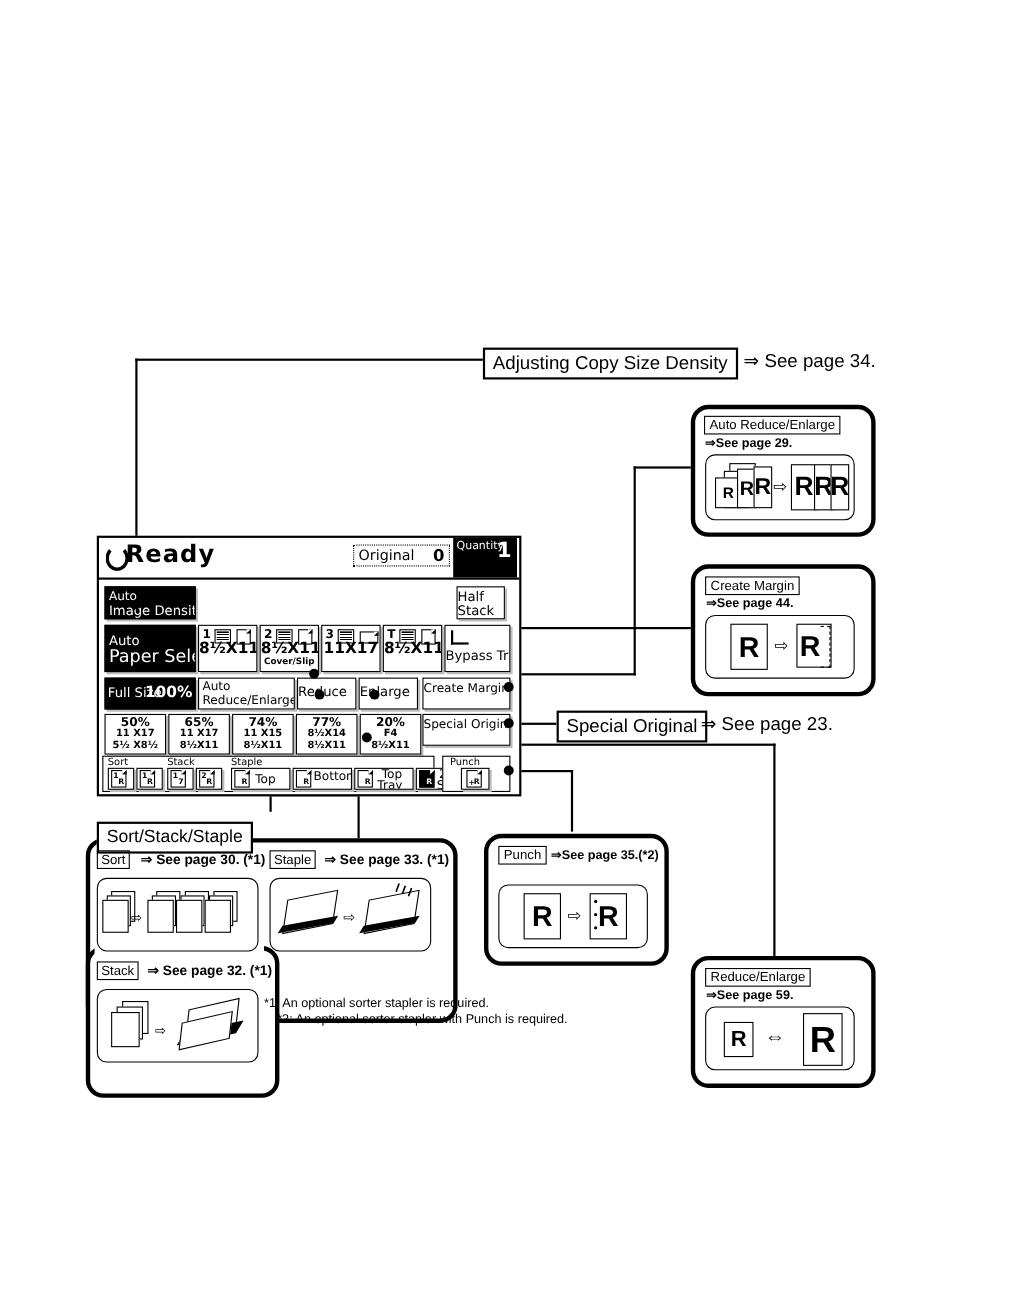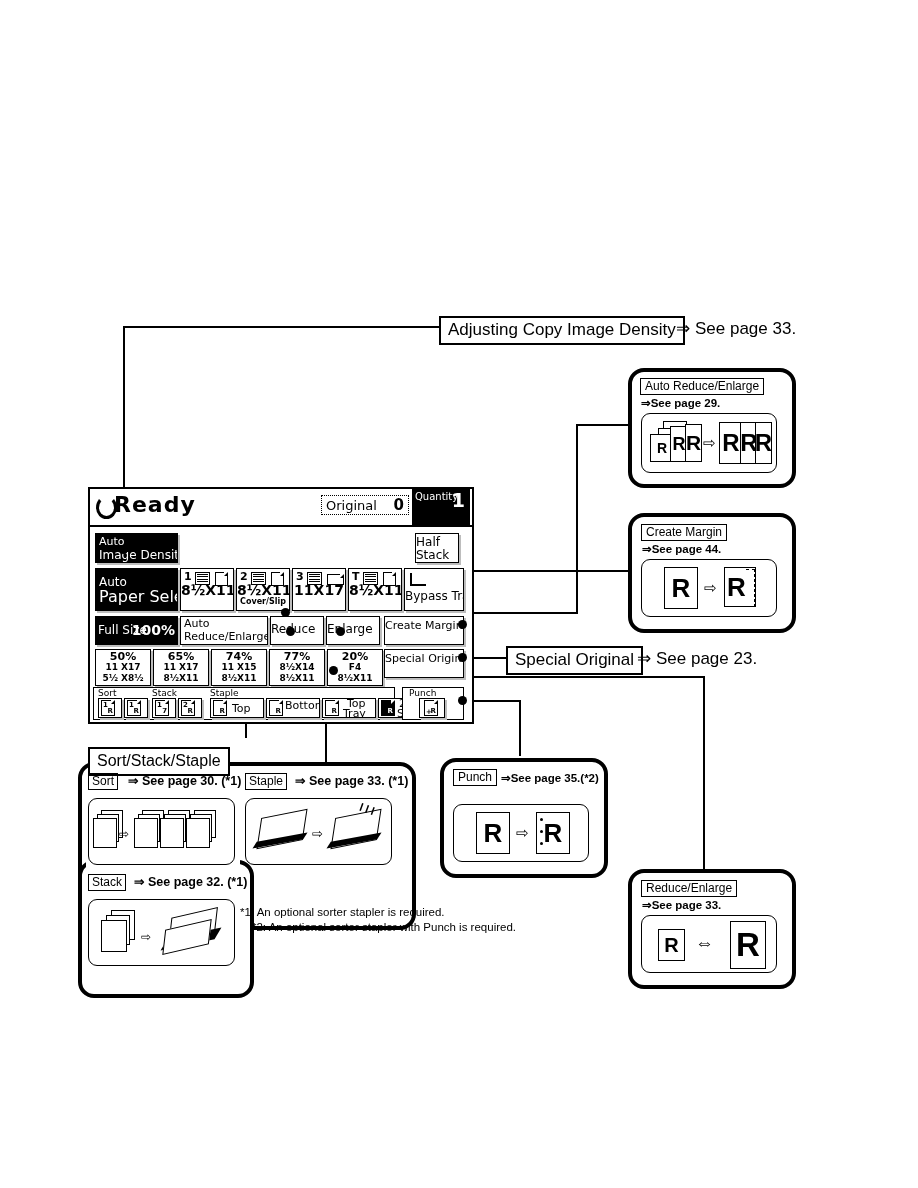--- a/index.html
+++ b/index.html
@@ -120,22 +120,22 @@
 <div class="ln vl" style="left:363px;top:645px;height:27px;"></div>
 <div class="ln hl" style="left:332px;top:670px;width:32px;"></div>
 
 <div class="ln hl" style="left:464px;top:700px;width:57px;"></div>
 <div class="ln vl" style="left:519px;top:700px;height:56px;"></div>
 
 <div class="ln vl" style="left:325px;top:722px;height:40px;"></div>
 <div class="ln hl" style="left:245px;top:722px;width:82px;"></div>
 <div class="ln vl" style="left:245px;top:722px;height:16px;"></div>
 
-<div class="caption-box" style="left:439px;top:316px;">Adjusting Copy Image Density</div>
-<div class="see" style="left:676px;top:319px;">⇒ See page 33.</div>
+<div class="caption-box" style="left:439px;top:316px;">Adjusting Copy Size Density</div>
+<div class="see" style="left:676px;top:319px;">⇒ See page 34.</div>
 
 <div class="caption-box" style="left:506px;top:646px;">Special Original</div>
 <div class="see" style="left:637px;top:649px;">⇒ See page 23.</div>
 
 <div class="balloon" style="left:628px;top:368px;width:160px;height:112px;">
   <div class="hdr" style="left:8px;top:6px;">Auto Reduce/Enlarge</div>
   <div class="sub" style="left:9px;top:24px;">⇒See page 29.</div>
   <div class="inner" style="left:9px;top:41px;width:134px;height:58px;">
 
      <div class="page" style="left:21px;top:7px;width:22px;height:28px;font-size:13px;"></div>
@@ -170,21 +170,21 @@
      <div class="arrow" style="left:62px;top:20px;">⇨</div>
      <div class="page" style="left:82px;top:7px;width:32px;height:40px;font-size:26px;">R</div>
      <div class="abs" style="left:86px;top:13px;width:3px;height:3px;border-radius:50%;background:#000;"></div>
      <div class="abs" style="left:86px;top:25px;width:3px;height:3px;border-radius:50%;background:#000;"></div>
      <div class="abs" style="left:86px;top:37px;width:3px;height:3px;border-radius:50%;background:#000;"></div>
   </div>
 </div>
 
 <div class="balloon" style="left:628px;top:869px;width:160px;height:112px;">
   <div class="hdr" style="left:9px;top:7px;">Reduce/Enlarge</div>
-  <div class="sub" style="left:10px;top:25px;">⇒See page 33.</div>
+  <div class="sub" style="left:10px;top:25px;">⇒See page 59.</div>
   <div class="inner" style="left:9px;top:42px;width:134px;height:56px;">
      <div class="page" style="left:16px;top:13px;width:25px;height:30px;font-size:20px;">R</div>
      <div class="arrow" style="left:53px;top:19px;font-size:19px;">⇔</div>
      <div class="page" style="left:88px;top:5px;width:34px;height:46px;font-size:33px;">R</div>
   </div>
 </div>
 
 <div id="sss-a"></div>
 <div id="sss-b"></div>
 <div id="sss-patch"></div>

